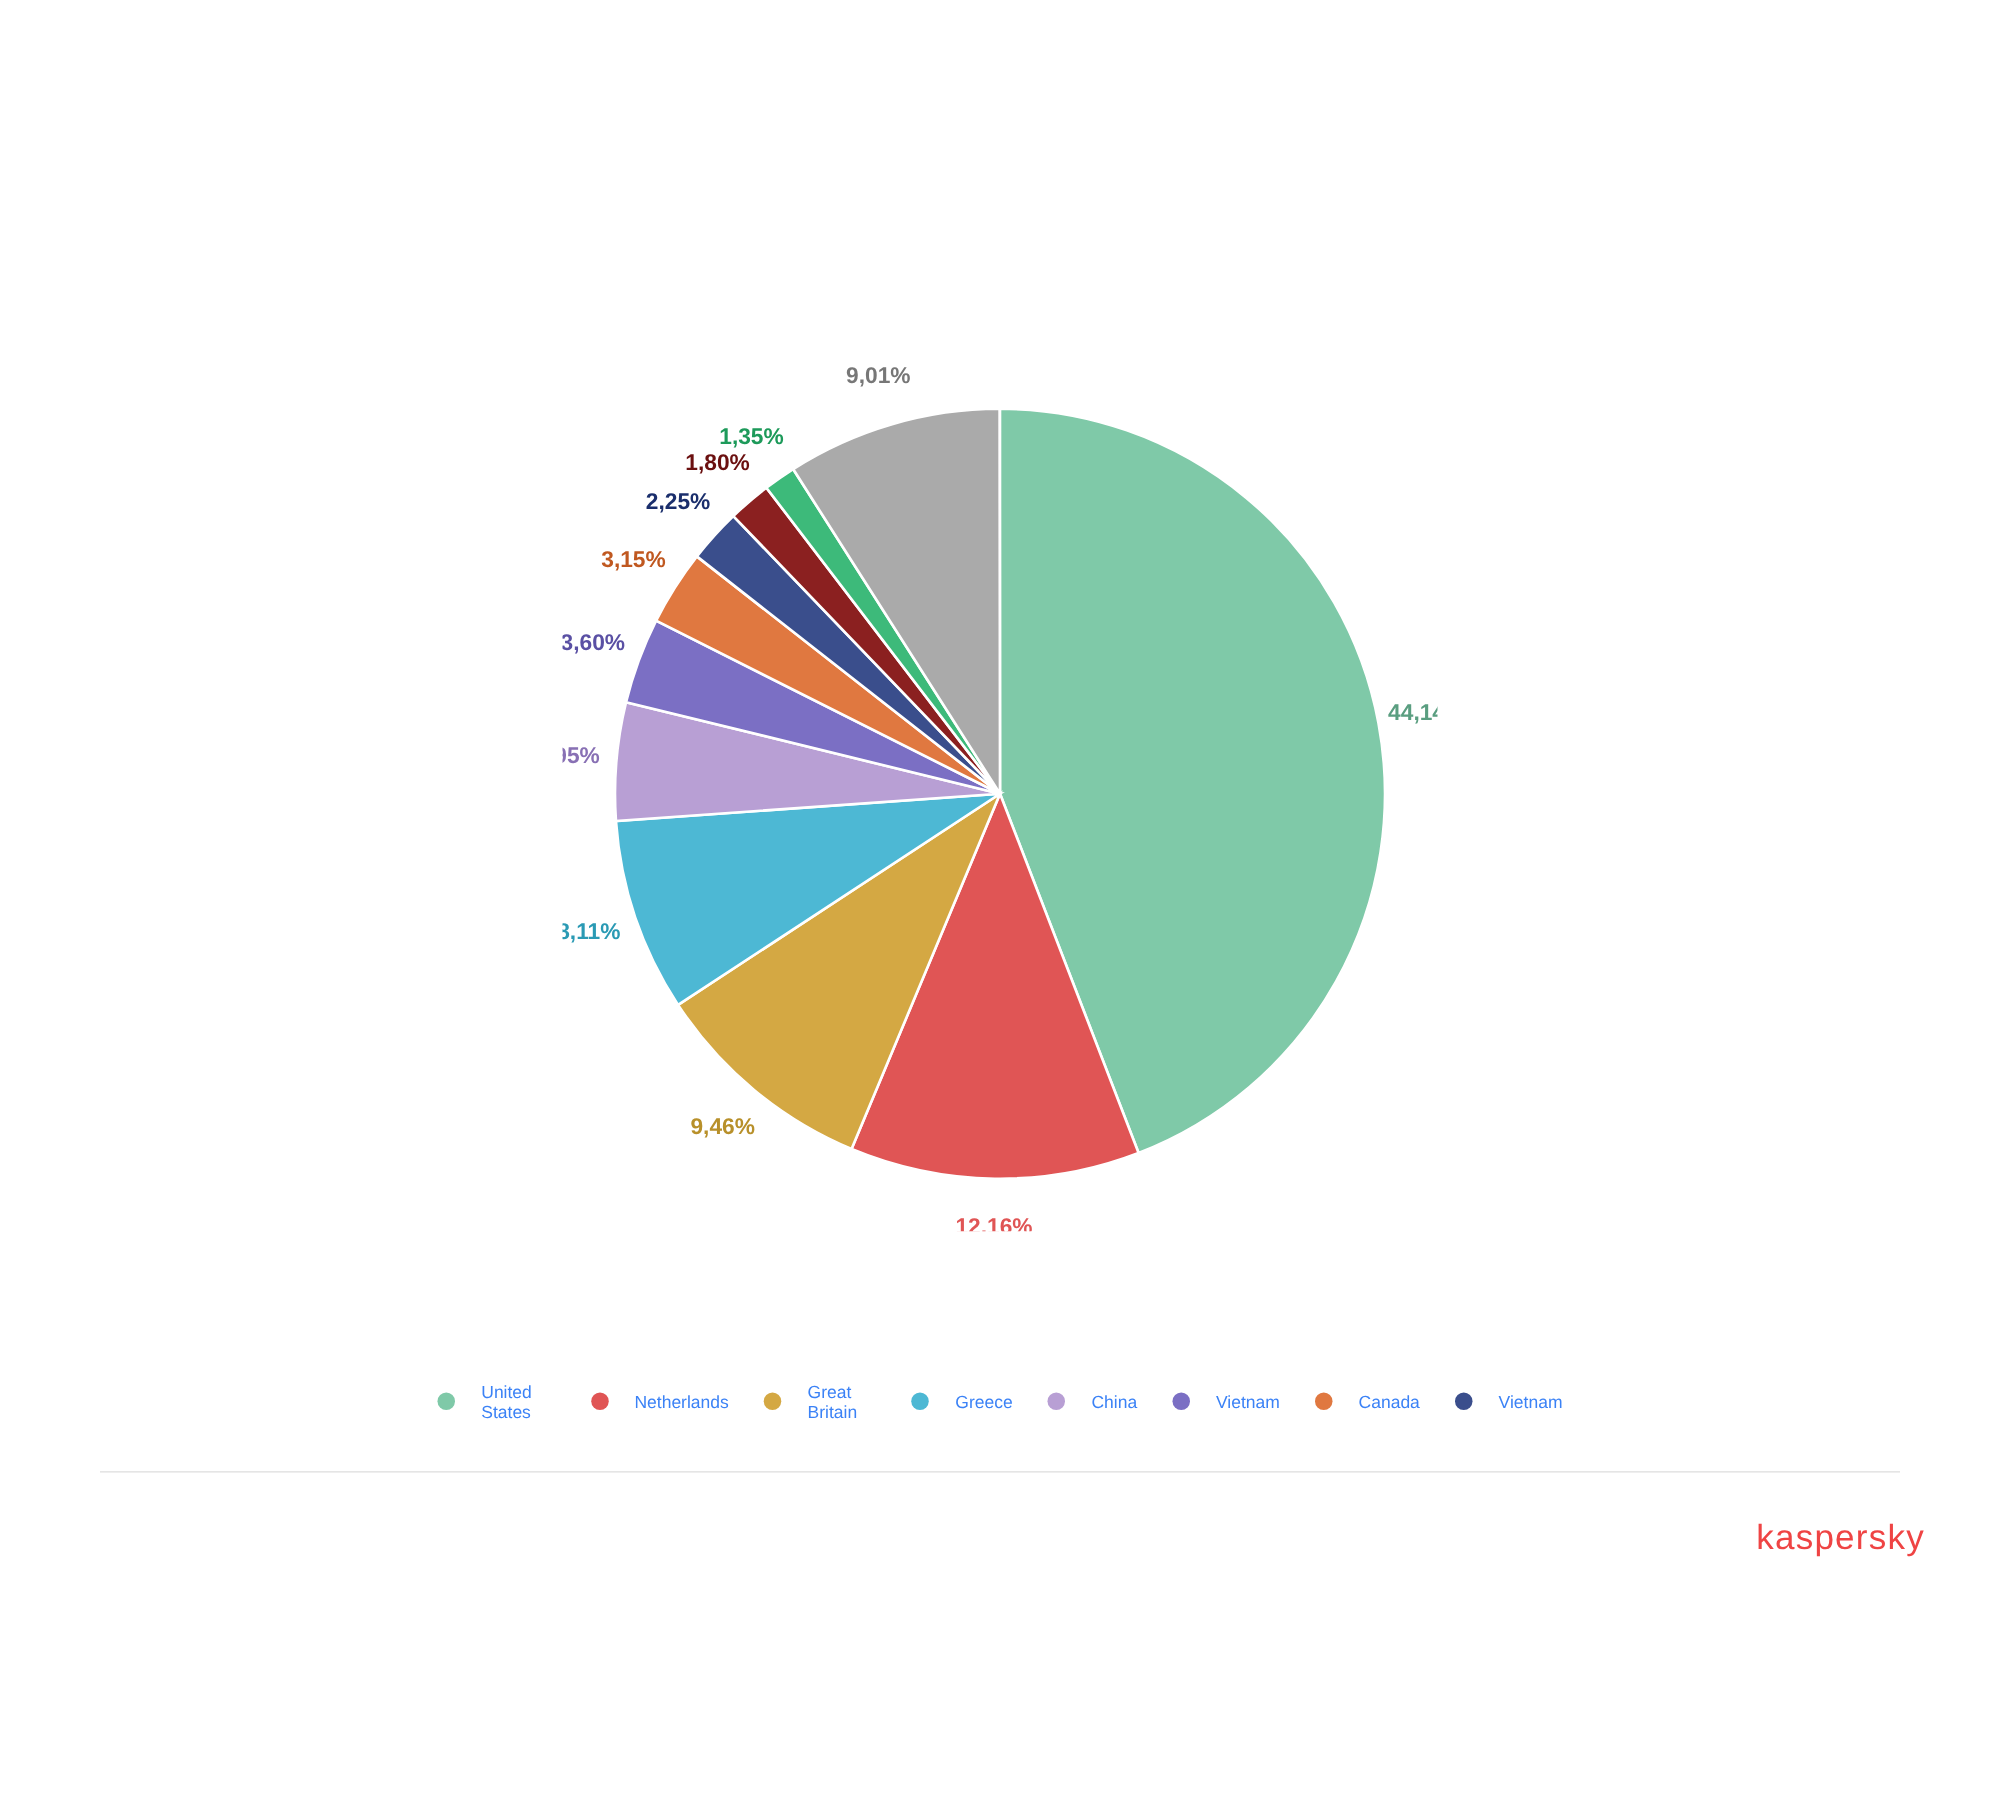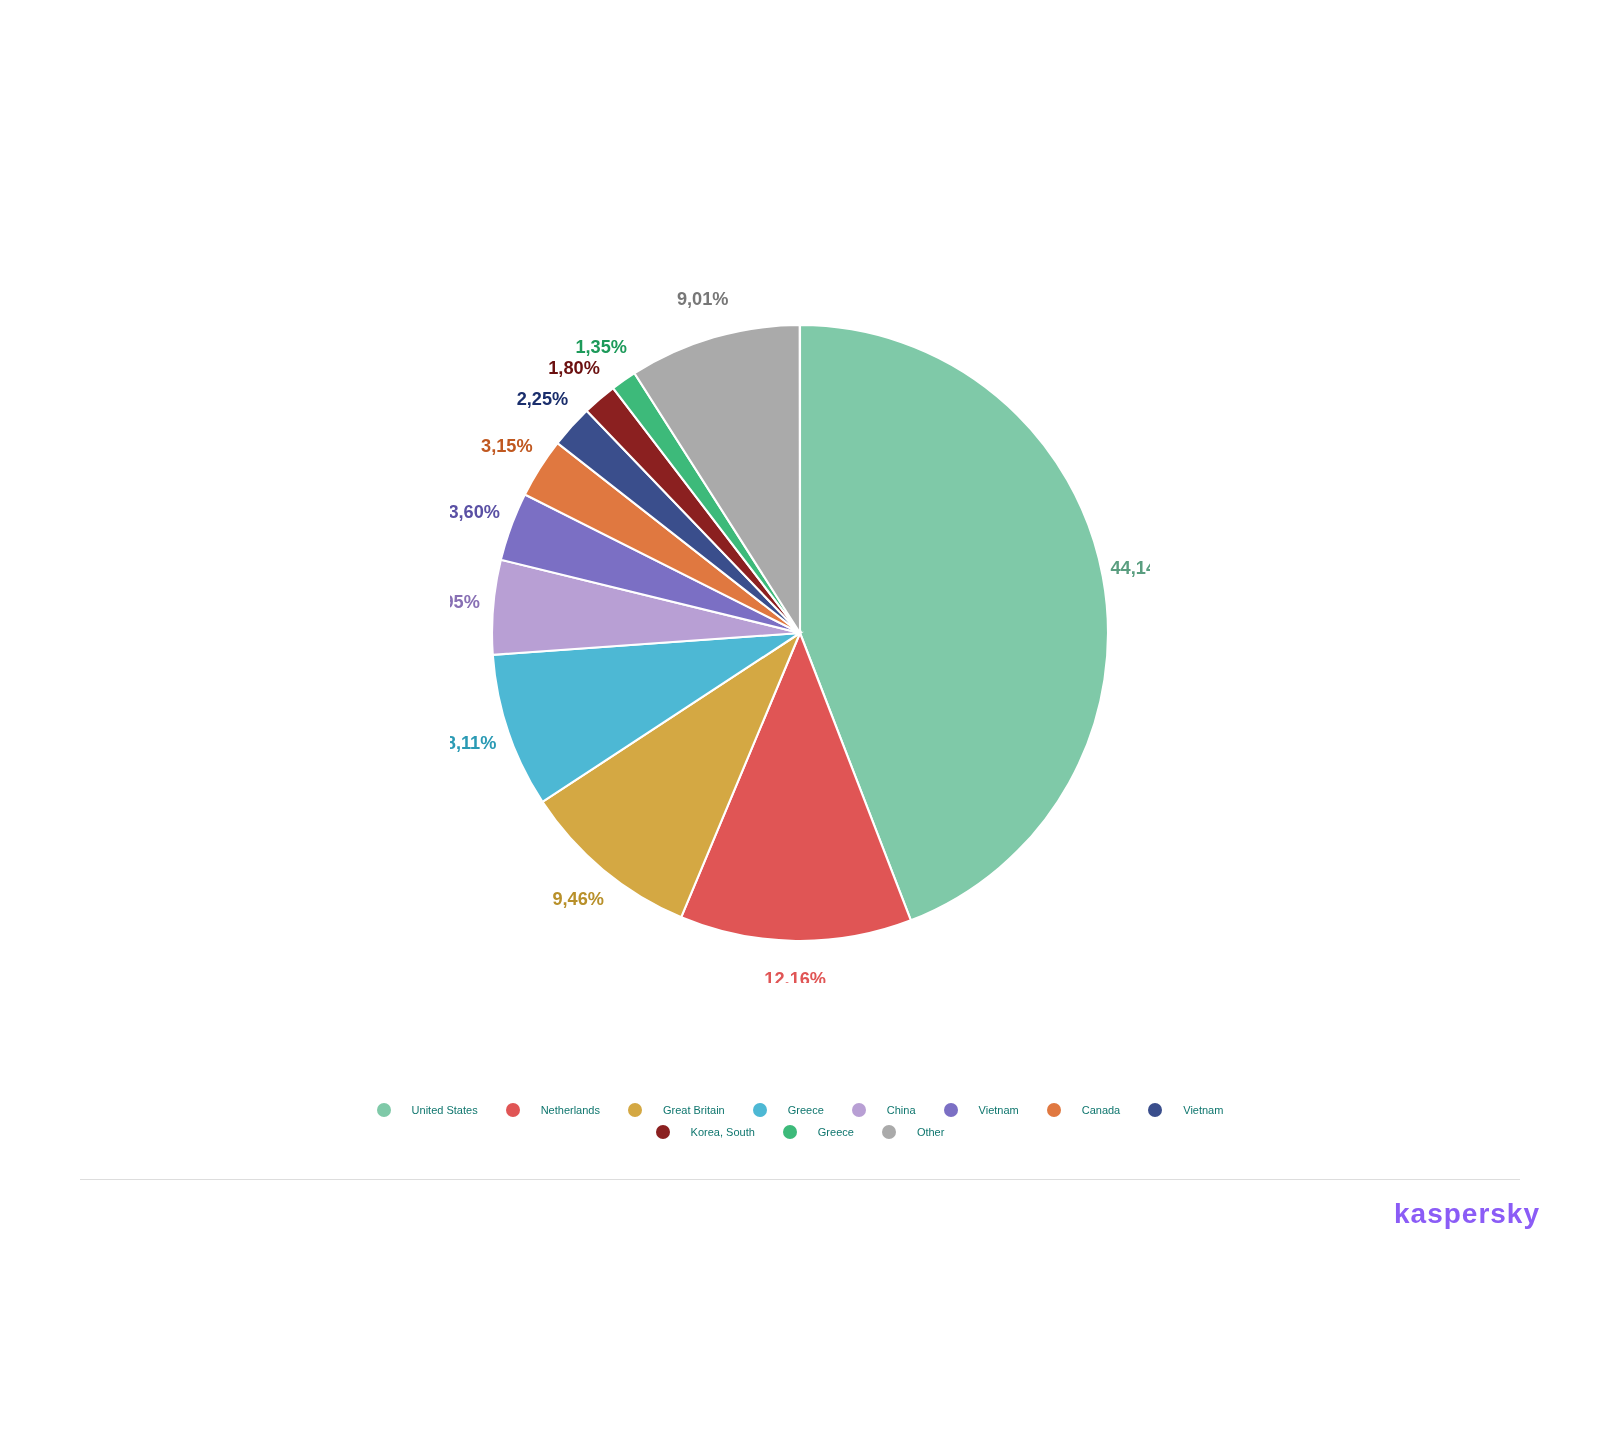--- a/index.html
+++ b/index.html
@@ -30,36 +30,36 @@
       flex-wrap: wrap;
       justify-content: center;
       gap: 8px 28px;
       margin-top: 20px;
       max-width: 900px;
     }
     .legend-item {
       display: flex;
       align-items: center;
       gap: 21px;
-      font-size: 11px;
-      color: #0f766e;
+      font-size: 14px;
+      color: #3b82f6;
     }
     .legend-dot {
       width: 14px;
       height: 14px;
       border-radius: 50%;
       flex-shrink: 0;
     }
     .kaspersky-logo {
       position: absolute;
-      bottom: 30px;
+      bottom: 12px;
       right: 60px;
       font-size: 28px;
-      font-weight: 700;
-      color: #8b5cf6;
+      font-weight: 400;
+      color: #ef4444;
       letter-spacing: 1px;
     }
     .divider {
       width: 90%;
       border: none;
       border-top: 1px solid #ddd;
       margin-top: 40px;
     }
     .bottom-area {
       width: 100%;
@@ -127,33 +127,19 @@
       </div>
       <div class="legend-item">
         <div class="legend-dot" style="background-color: rgb(224, 120, 64);"></div>
         <span>Canada</span>
       </div>
       <div class="legend-item">
         <div class="legend-dot" style="background-color: rgb(58, 78, 140);"></div>
         <span>Vietnam</span>
       </div>
     </div>
-    <div style="display: flex; gap: 28px; justify-content: center; width: 100%;">
-      <div class="legend-item">
-        <div class="legend-dot" style="background-color: rgb(139, 32, 32);"></div>
-        <span>Korea, South</span>
-      </div>
-      <div class="legend-item">
-        <div class="legend-dot" style="background-color: rgb(61, 186, 122);"></div>
-        <span>Greece</span>
-      </div>
-      <div class="legend-item">
-        <div class="legend-dot" style="background-color: rgb(170, 170, 170);"></div>
-        <span>Other</span>
-      </div>
-    </div>
   </div>
 
 <hr class="divider">
 
 <div class="bottom-area">
   <div class="kaspersky-logo">kaspersky</div>
 </div>
 
 </body></html>

